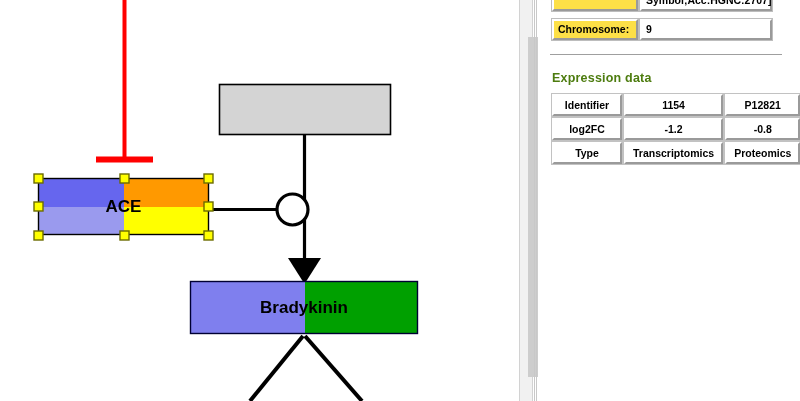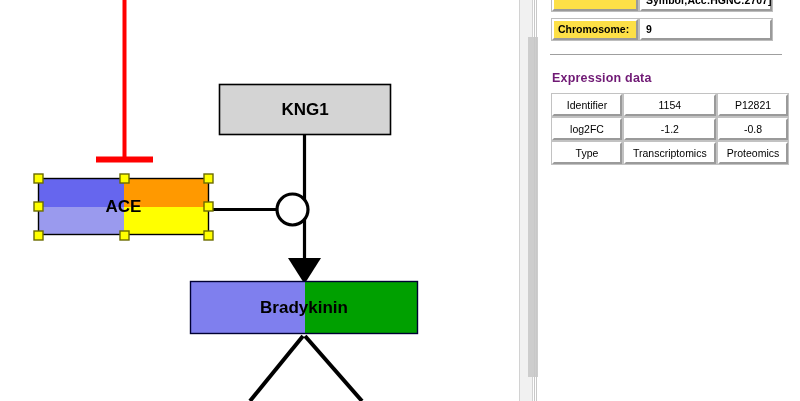--- a/index.html
+++ b/index.html
@@ -145,38 +145,38 @@
     border: 0;
     border-top: 1px solid #9f9f9f;
     margin: 12px 0 0 0;
     width: 100%;
   }
 
   h3.section-title {
     font-size: 12.5px;
     font-weight: bold;
     font-family: "Liberation Sans", sans-serif;
-    color: #701a75;
+    color: #4d7c0f;
     margin: 16px 0 7px 2px;
     letter-spacing: 0.2px;
   }
 
   table.expr-table {
     border-collapse: separate;
     border-spacing: 2px;
     margin: 0 0 0 0;
     table-layout: auto;
   }
   table.expr-table td {
     border: 2px solid;
     border-color: #ffffff #9a9a9a #9a9a9a #ffffff;
     outline: 1px solid #c2c2c2;
     background: #ffffff;
     font-size: 10.5px;
-    font-weight: normal;
+    font-weight: bold;
     font-family: "Liberation Sans", sans-serif;
     color: #000000;
     text-align: center;
     padding: 2px 7px;
     white-space: nowrap;
     line-height: 14px;
   }
   table.expr-table td.rowhead { min-width: 52px; }
 </style>
 </head>
@@ -229,21 +229,20 @@
         <rect x="305" y="281" width="113" height="53" fill="#00a000"></rect>
         <rect x="190.5" y="281.5" width="227" height="52" fill="none" stroke="#000033" stroke-width="1.4"></rect>
       </g>
 
       <g>
         <line x1="303" y1="336" x2="250" y2="401" stroke="#000000" stroke-width="4"></line>
         <line x1="305" y1="336" x2="362" y2="401" stroke="#000000" stroke-width="4"></line>
       </g>
     </svg>
 
-    <div class="node-label lbl-kng1" style="left:219px; top:84px; width:172px; height:51px;">KNG1</div>
     <div class="node-label lbl-ace" style="left:38px; top:178px; width:171px; height:57px;">ACE</div>
     <div class="node-label lbl-brady" style="left:190px; top:281px; width:228px; height:53px;">Bradykinin</div>
   </div>
 
   <div class="splitter">
     <div class="sb-track">
       <div class="sb-thumb"></div>
     </div>
     <div class="sb-edge e1"></div>
     <div class="sb-edge e2"></div>

